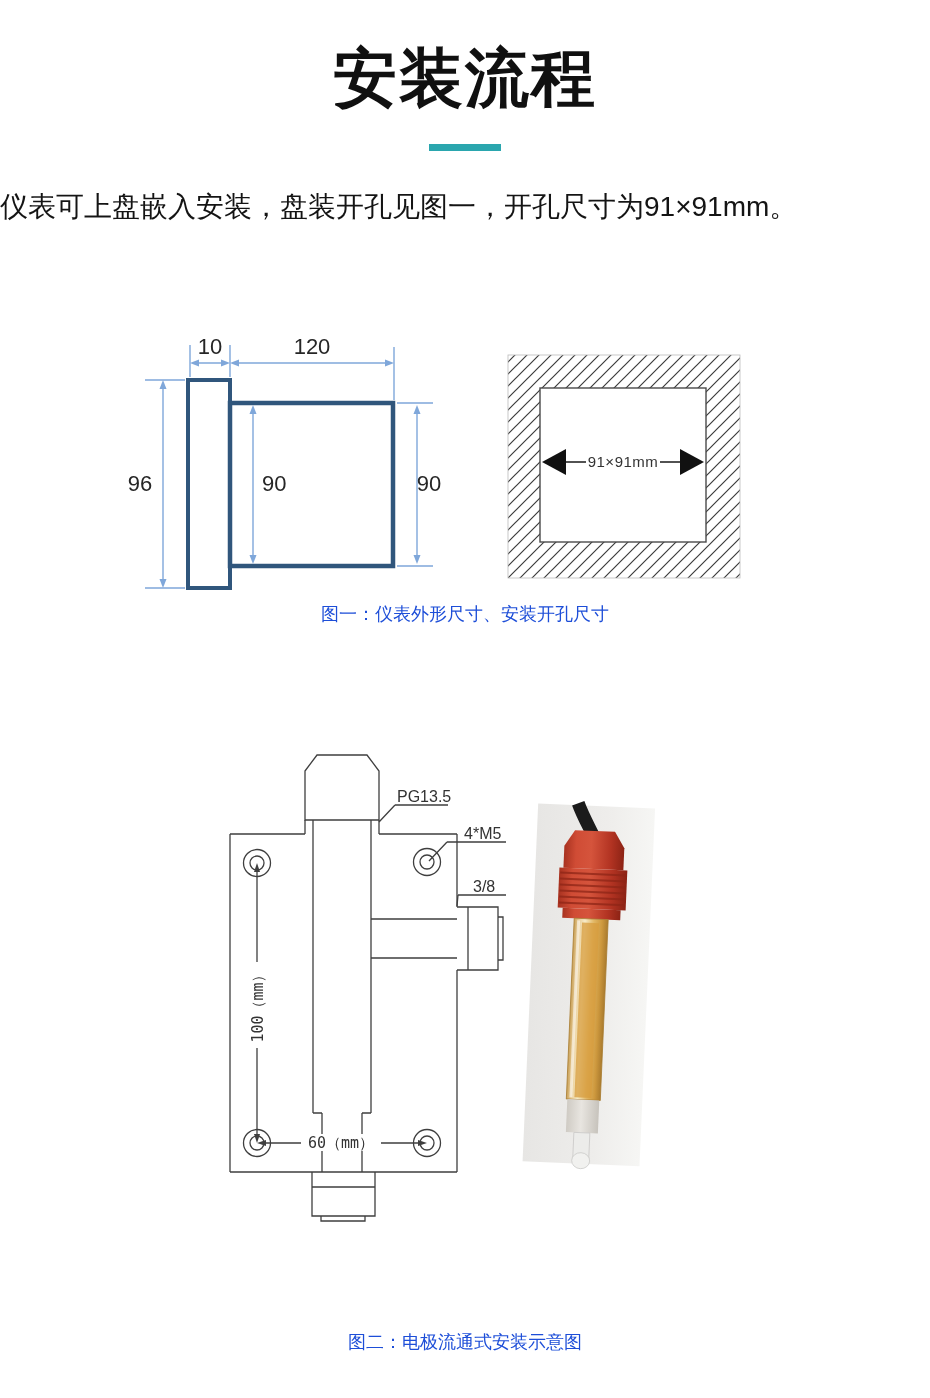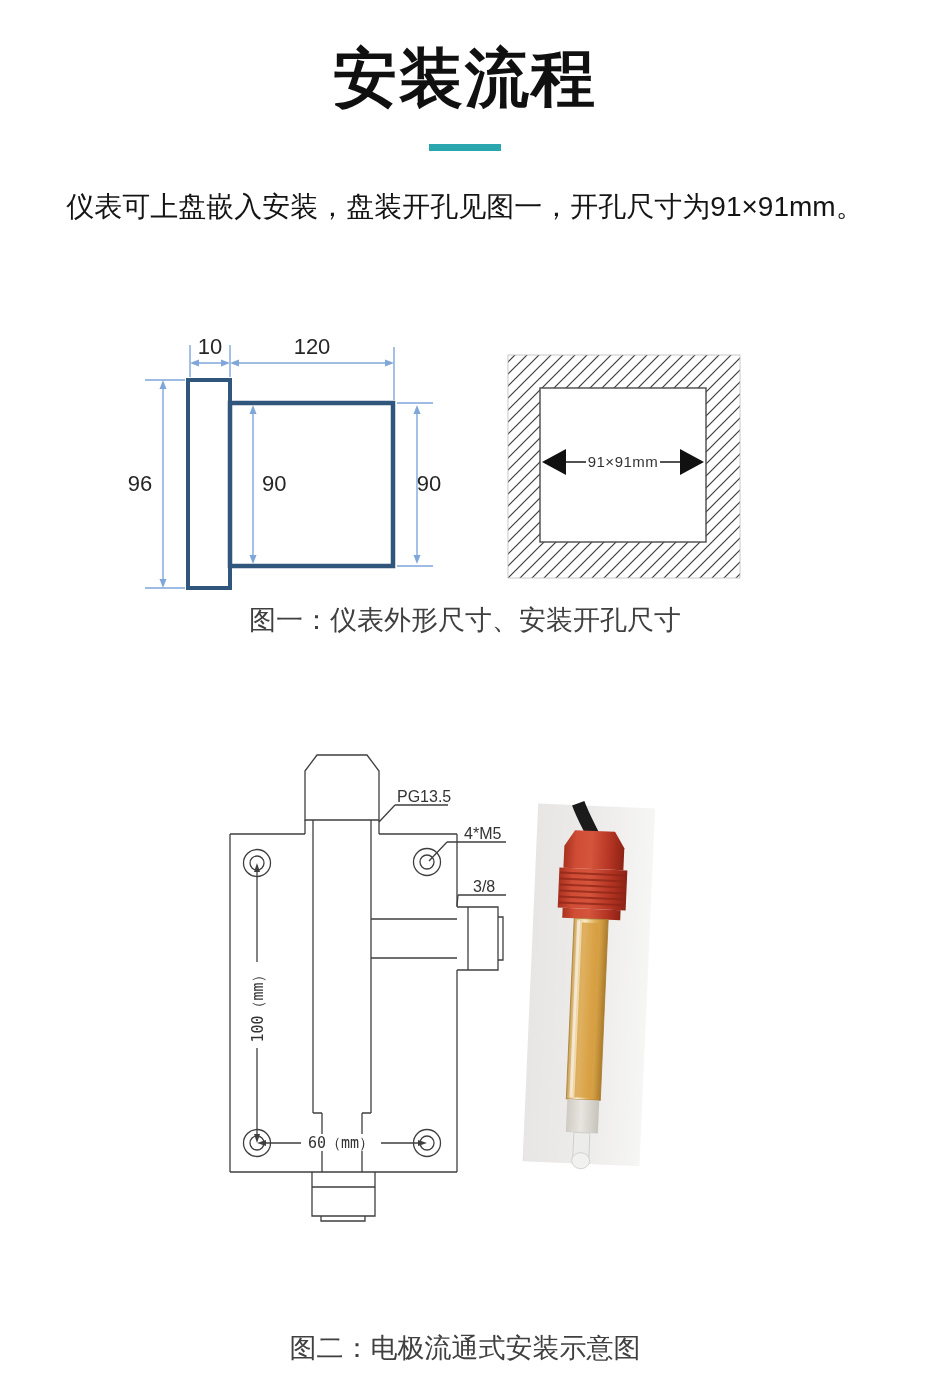--- a/index.html
+++ b/index.html
@@ -12,25 +12,25 @@
     position:absolute;top:34px;left:0;width:930px;
     text-align:center;font-size:64px;font-weight:900;
     color:#101010;letter-spacing:2px;line-height:88px;
   }
   .title-divider{
     position:absolute;top:144px;left:429px;width:72px;height:7px;
     background:#2AA6AE;
   }
   .intro{
     position:absolute;top:186px;left:0;width:930px;
-    text-align:center;font-size:28px;line-height:41px;color:#141414;
+    font-size:28px;line-height:41px;color:#141414;
   }
   .fig-caption{
     position:absolute;left:0;width:930px;text-align:center;
-    font-size:27px;color:#404040;
+    font-size:18px;color:#1d4ed8;
   }
   .cap1{top:602px;}
   .cap2{top:1330px;font-family:Liberation Serif, serif;}
   svg{position:absolute;left:0;display:block;}
   #fig1{top:330px;}
   #fig2{top:740px;}
   .dim-text{font-family:"Liberation Sans",sans-serif;font-size:22px;fill:#262626;}
   .cut-text{font-family:"Liberation Sans",sans-serif;font-size:15px;fill:#333333;letter-spacing:0.5px;}
   .cad-label{font-family:"Liberation Sans",sans-serif;font-size:16px;fill:#333333;}
   .cad-dim{font-family:"DejaVu Sans Mono",monospace;font-size:15px;fill:#333333;}

